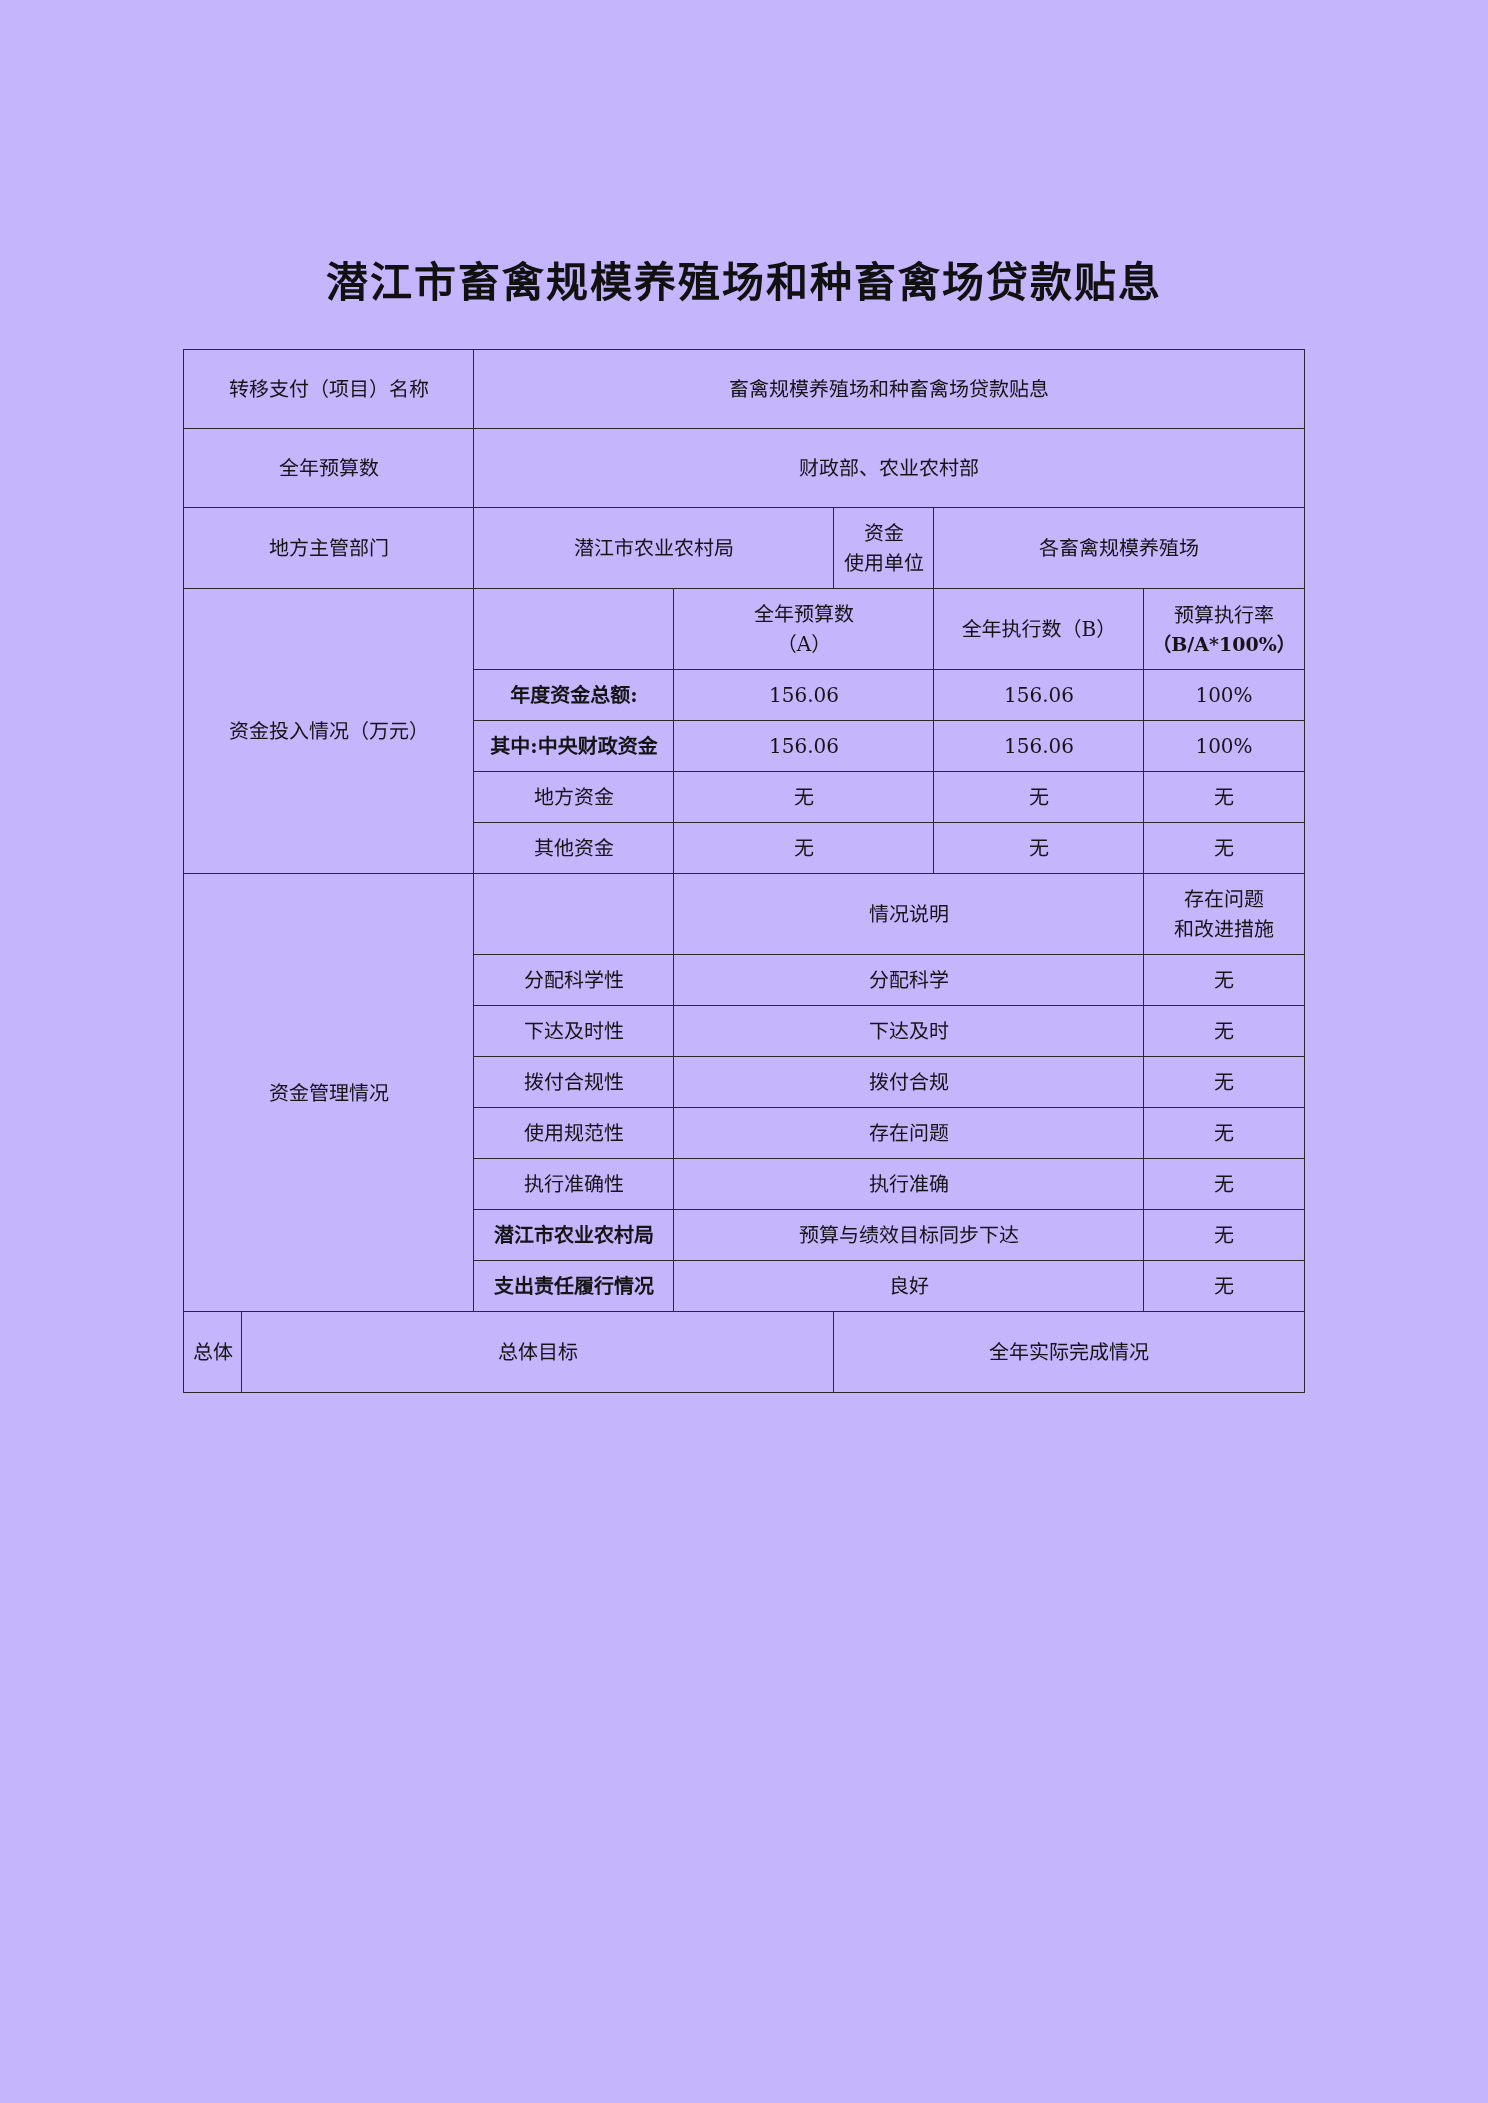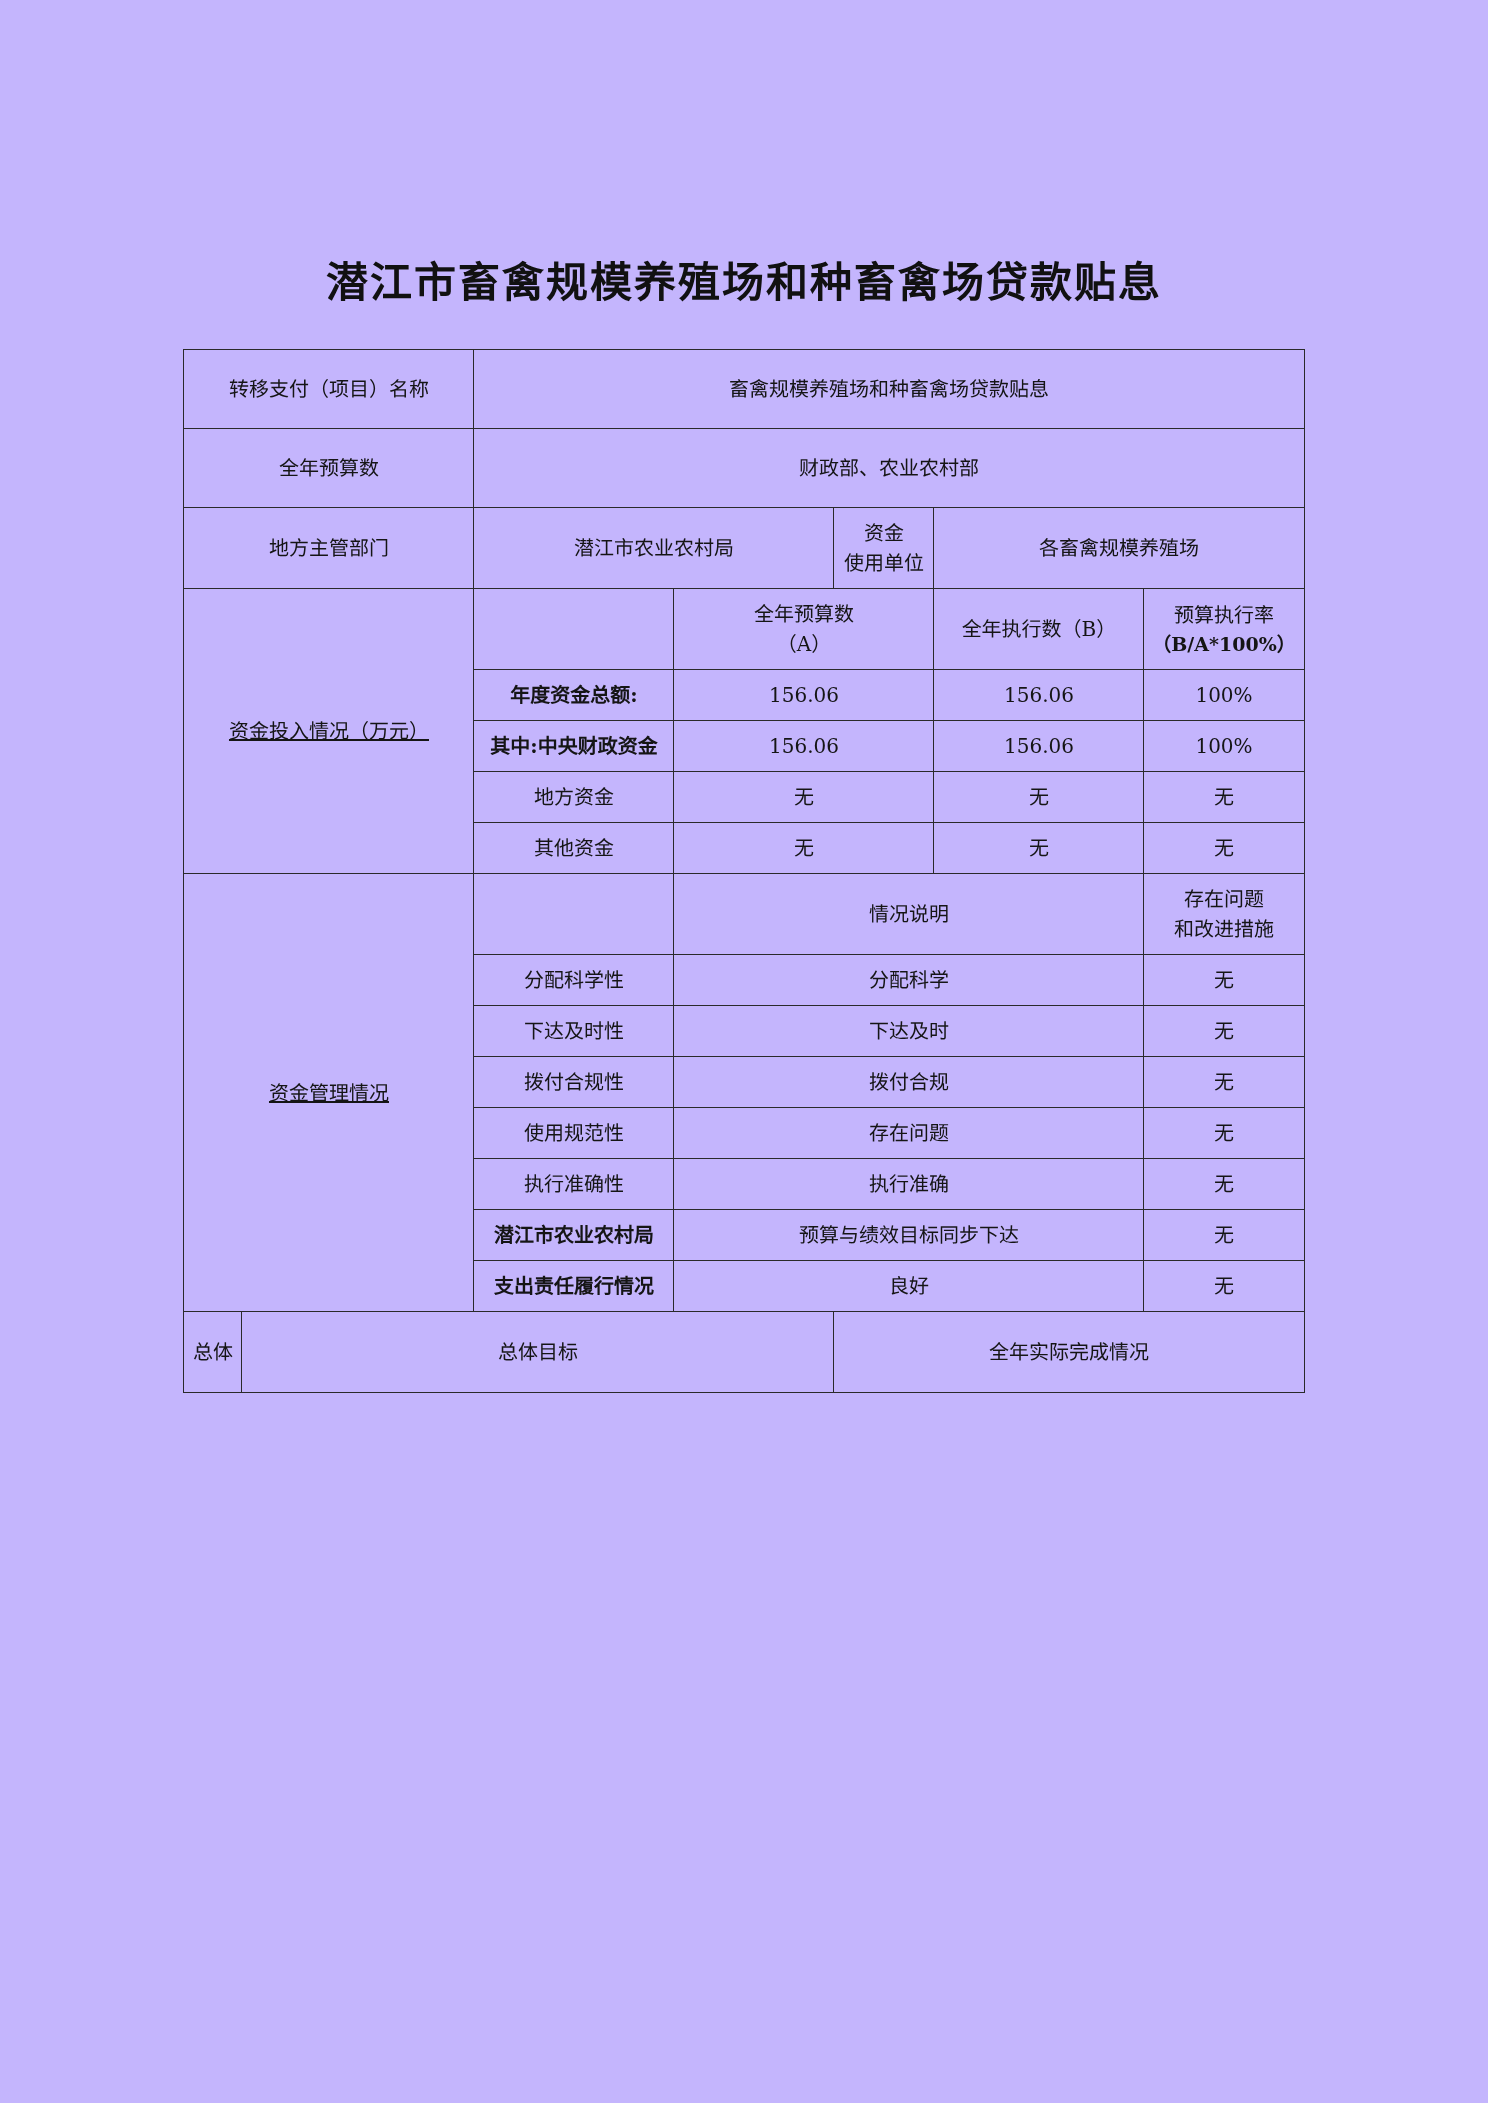--- a/index.html
+++ b/index.html
@@ -61,21 +61,20 @@
   }
   td.tall { height: 60px; }
   td.row1 { height: 58px; }
   .two-line {
     line-height: 1.45;
   }
   .nowrap { white-space: nowrap; }
   .smalltxt { font-size: 19px; font-weight: bold; }
   .vert-label {
     font-size: 21px;
-    text-decoration: underline;
   }
 </style>
 </head>
 <body>
 
 <div class="page">
 
   <div class="title-block">
     <div class="title-line">潜江市畜禽规模养殖场和种畜禽场贷款贴息</div>
   </div>

